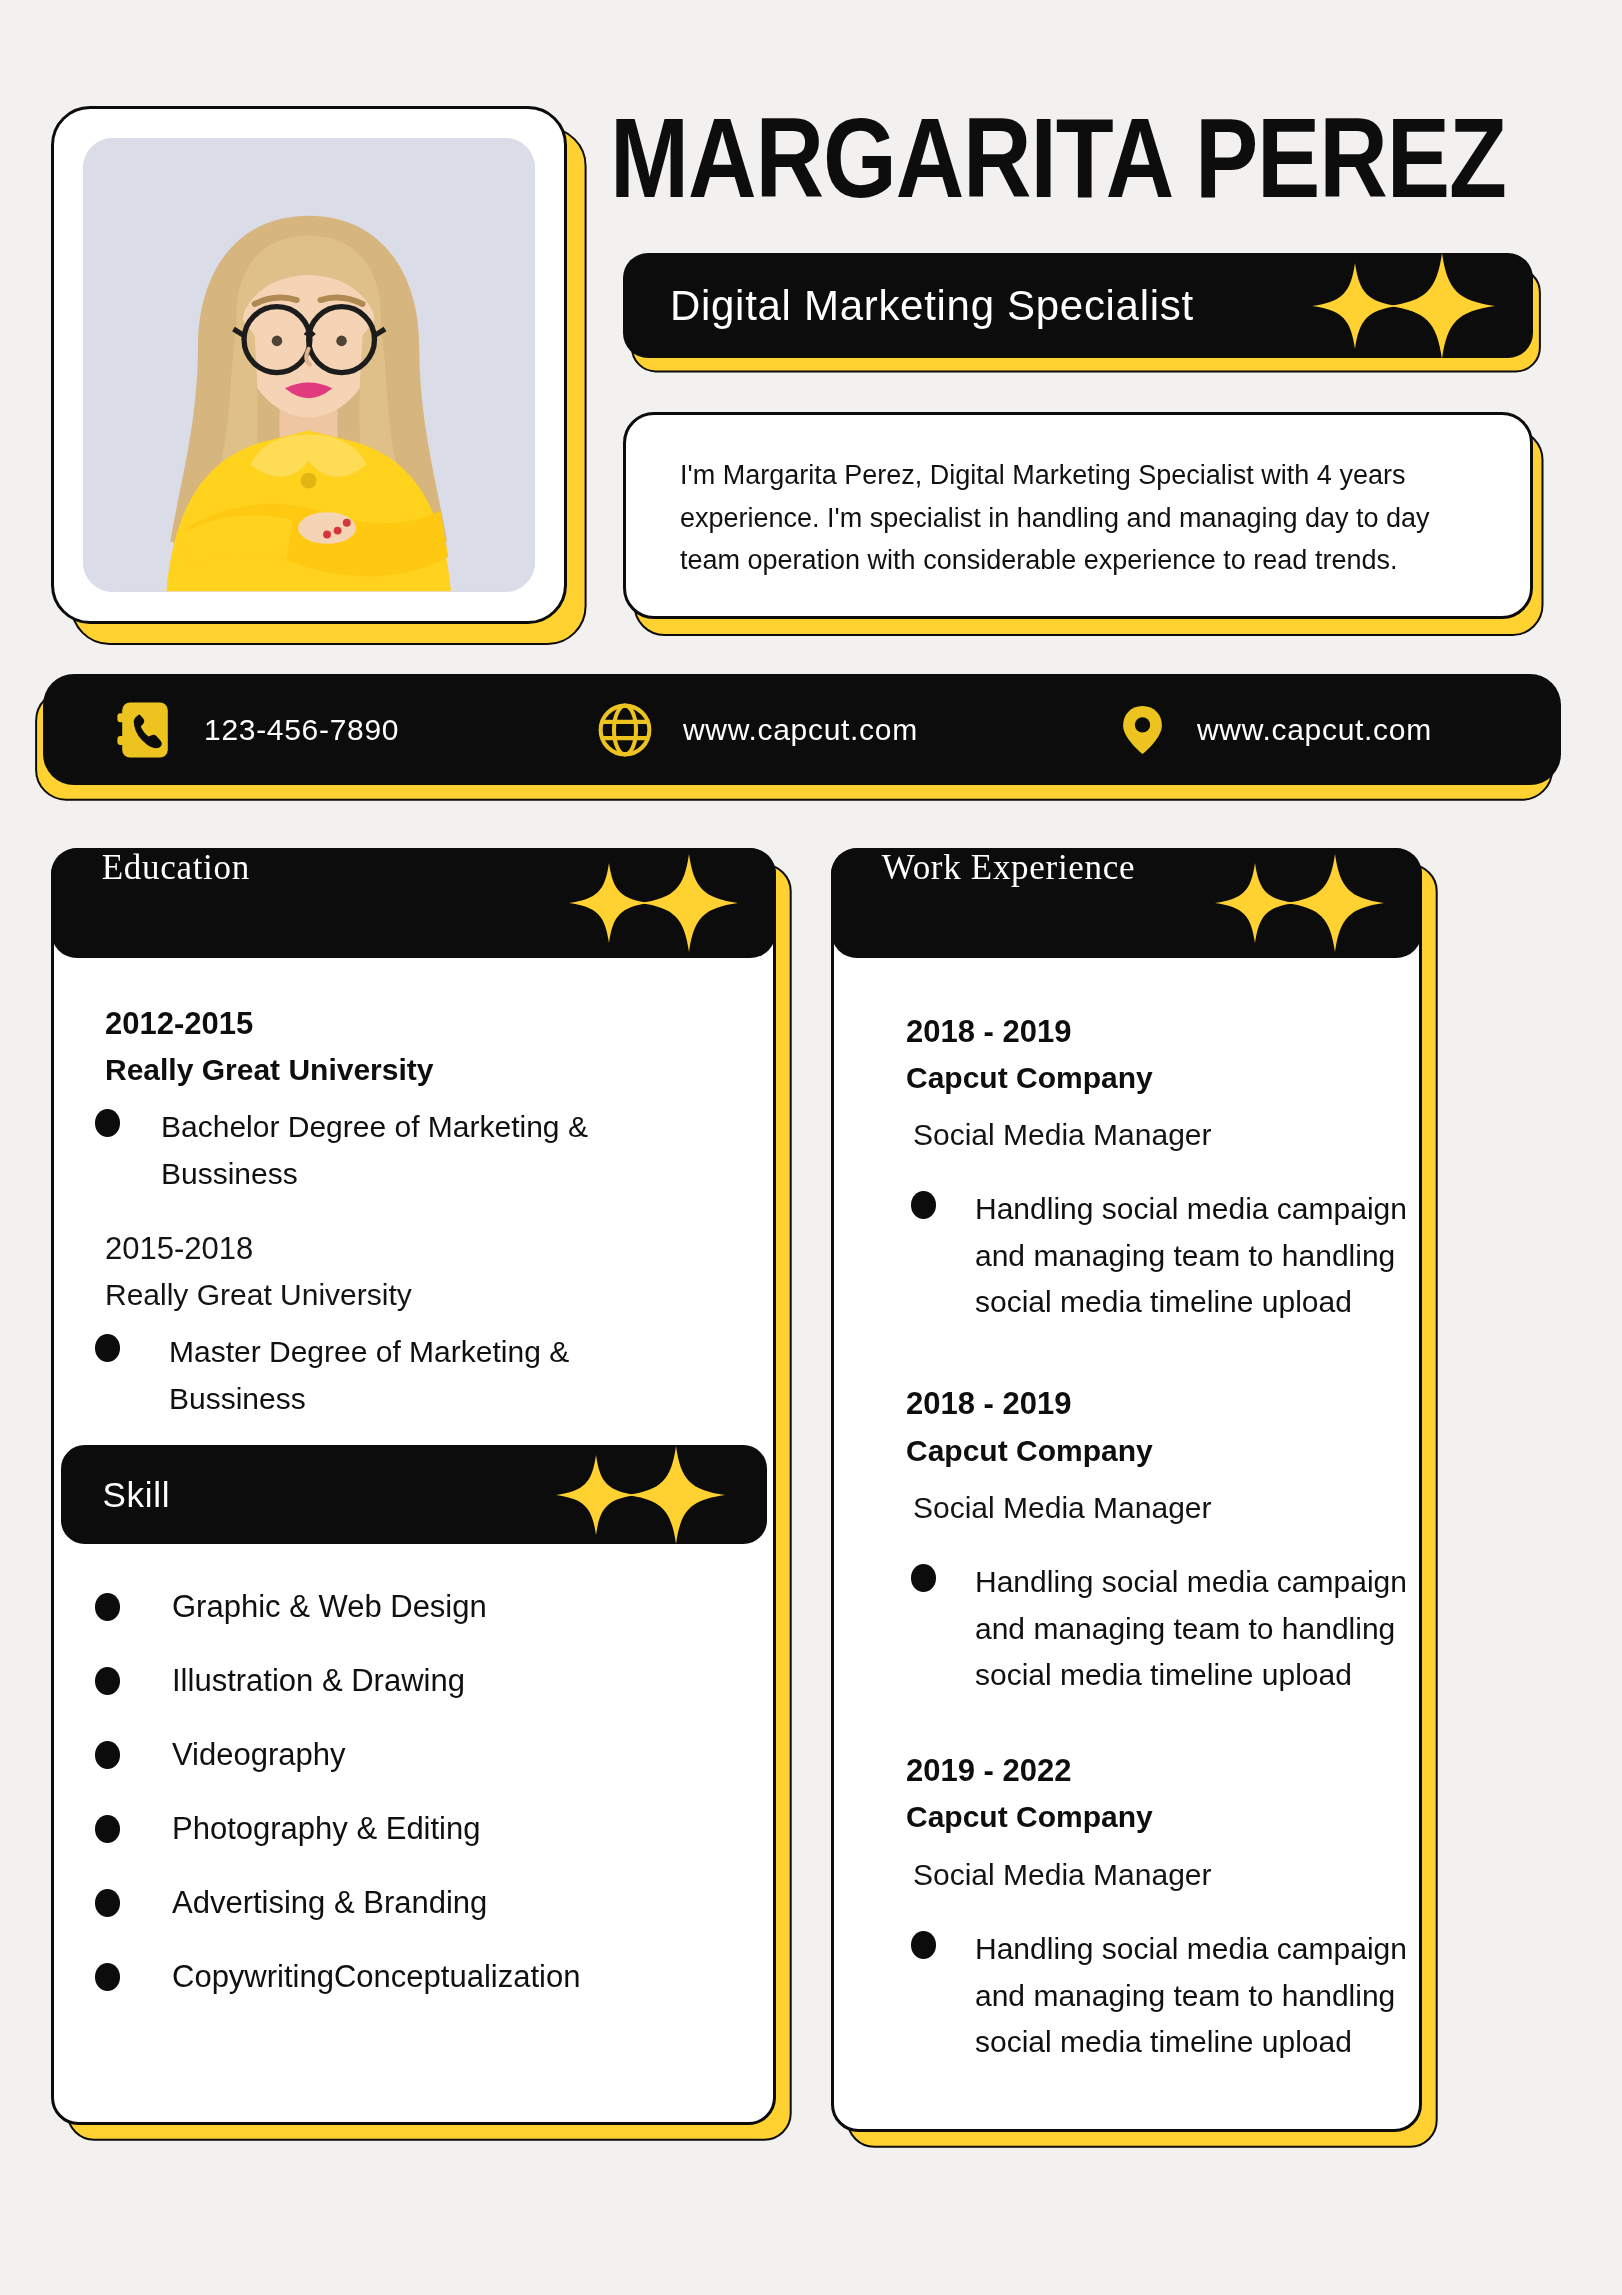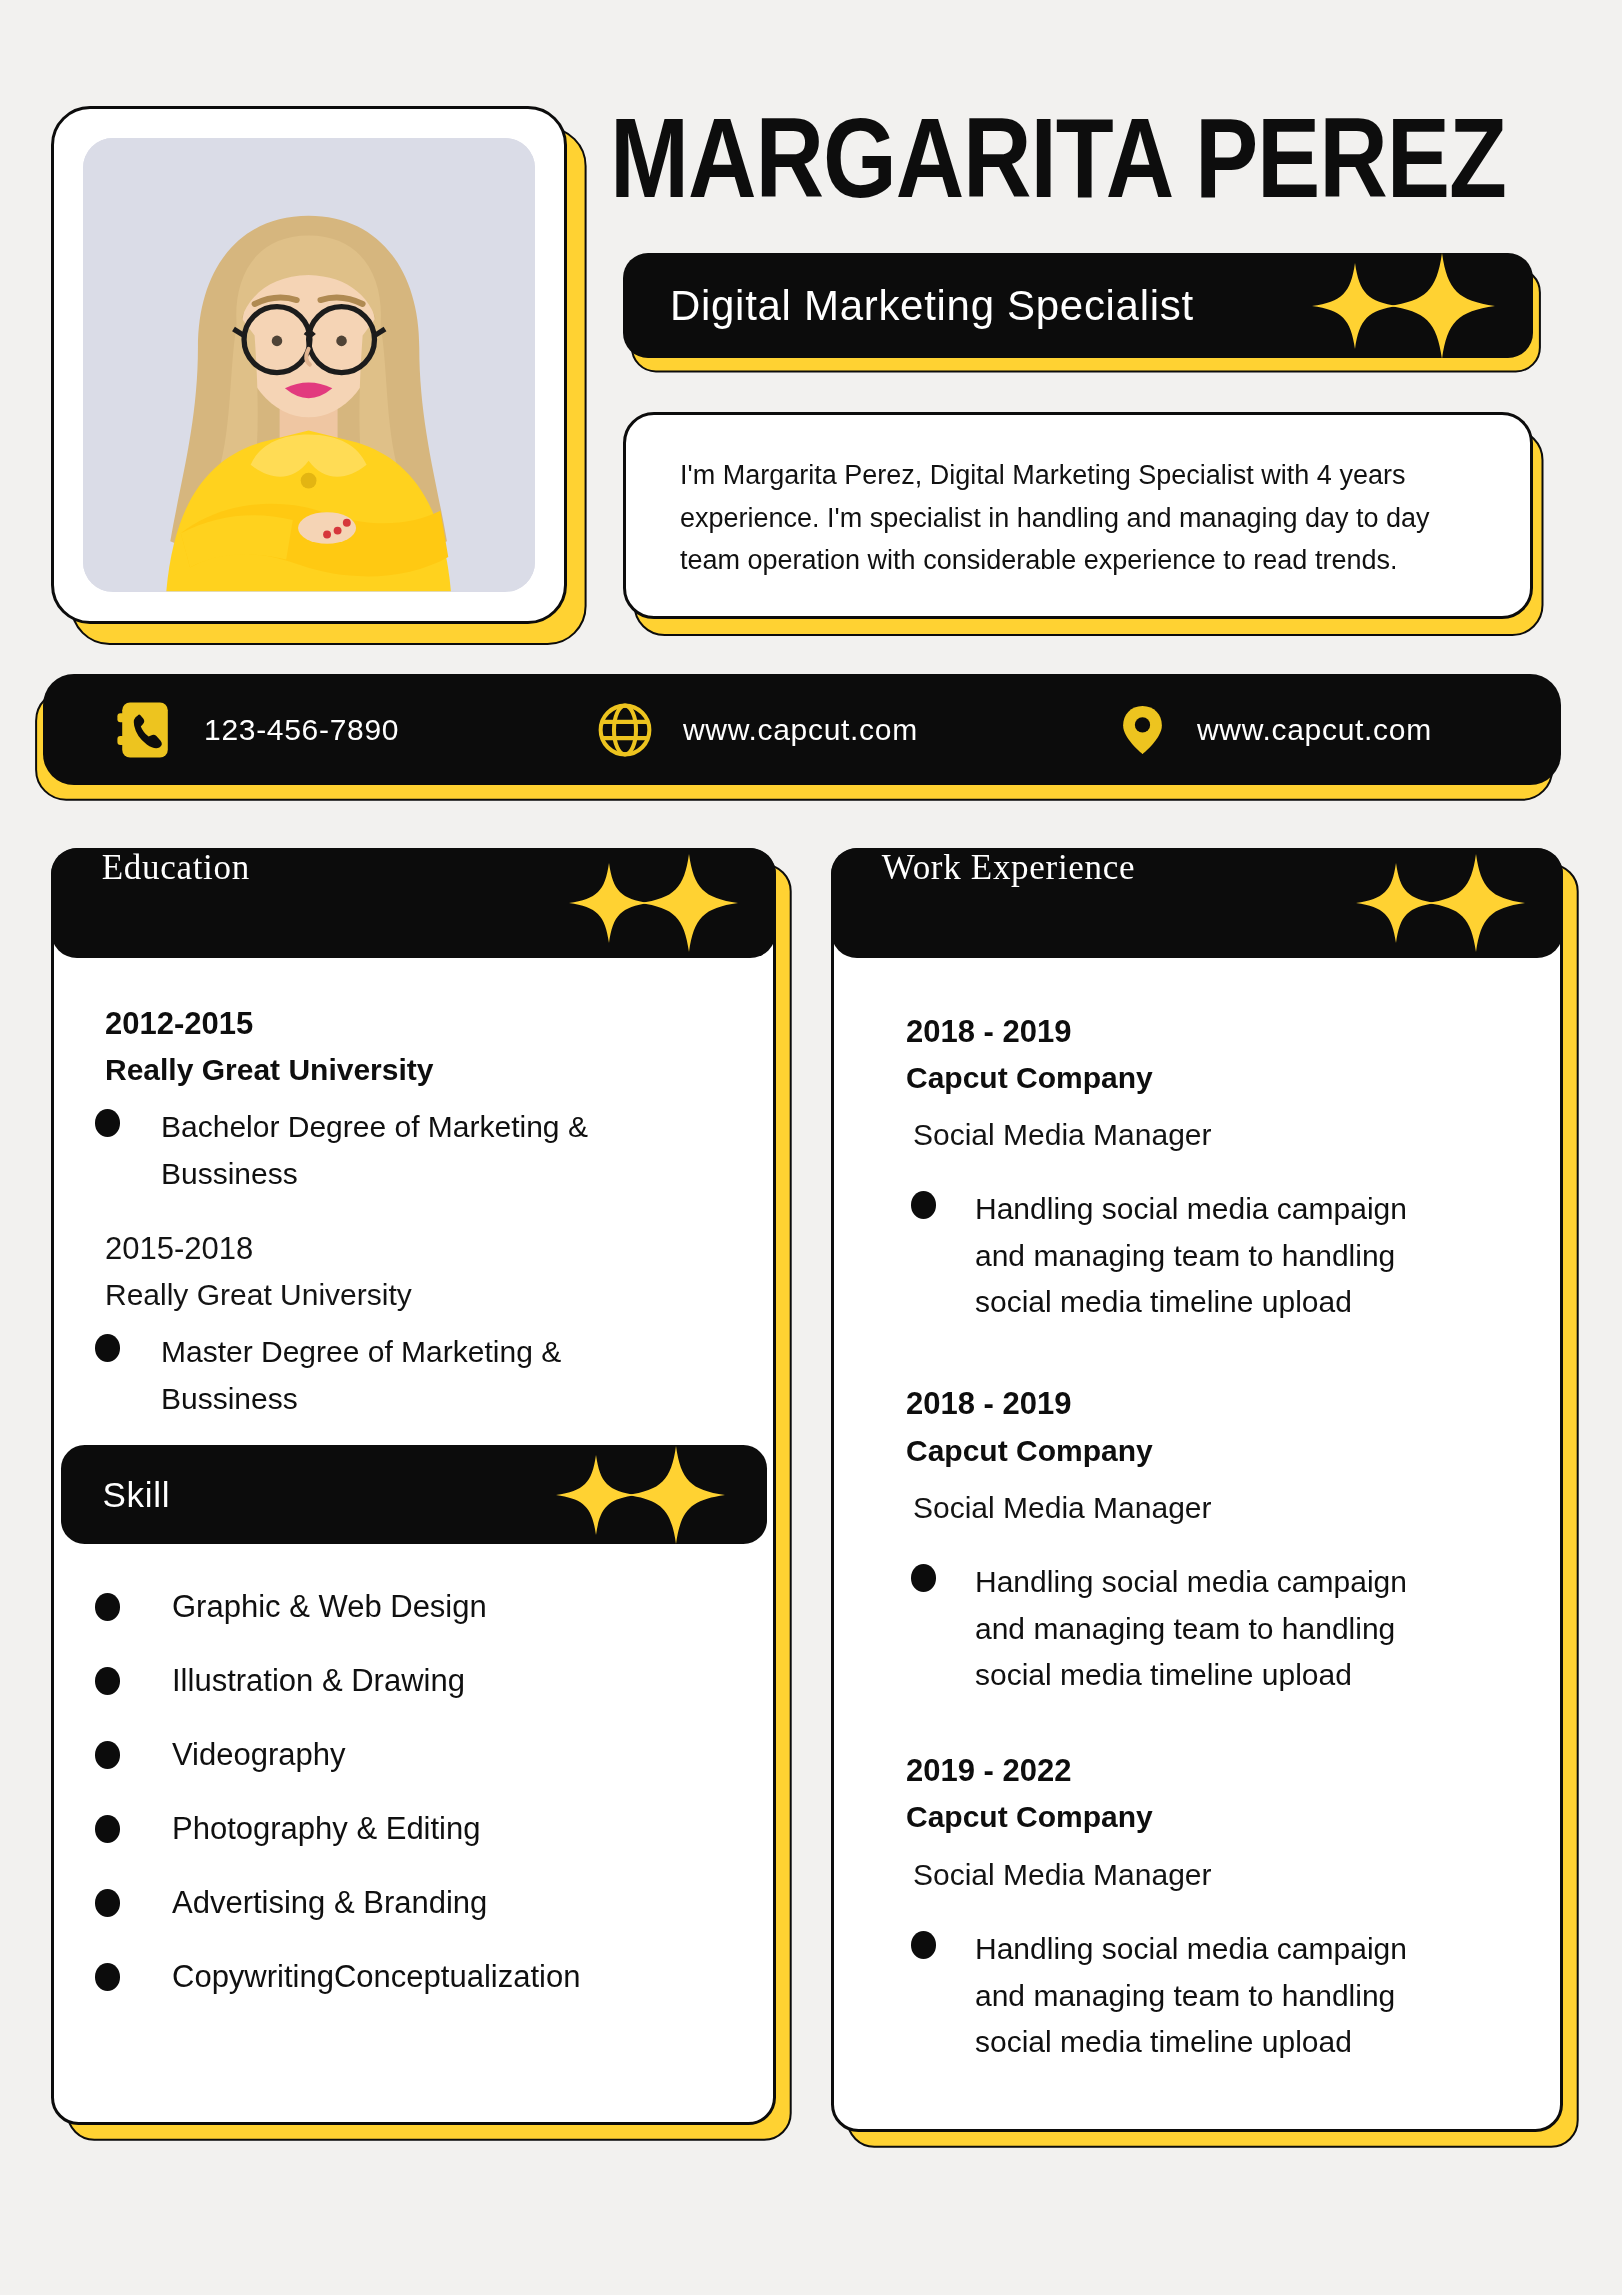--- a/index.html
+++ b/index.html
@@ -65,21 +65,21 @@
   .contact-wrap .yshadow{transform:translate(-7.9px,15.7px);}
   .contact-item{position:absolute;top:0;height:100%;display:flex;align-items:center;gap:29px;}
   .contact-item.c1{left:72px;}
   .contact-item.c2{left:553px;}
   .contact-item.c3{left:1074px;}
   .contact-text{color:#ffffff;font-size:30px;letter-spacing:0.7px;}
   .cicon{display:block;}
   
   .leftcard-wrap{left:51px;top:848px;width:725px;height:1277px;border-radius:27.5px;}
   .leftcard-wrap .yshadow{transform:translate(15.7px,15.7px);}
-  .rightcard-wrap{left:831px;top:848px;width:732px;height:1284px;border-radius:27.5px;}
+  .rightcard-wrap{left:831px;top:848px;width:591px;height:1284px;border-radius:27.5px;}
   .rightcard-wrap .yshadow{transform:translate(15.7px,15.7px);}
   .section-header{
     position:absolute;left:-3.3px;top:-3.3px;width:calc(100% + 6.5px);height:110px;
     background:var(--black);border-radius:26px;
     display:flex;padding:0 51px;font-family:Liberation Serif, serif;
   }
   .section-title{color:#ffffff;font-size:35px;letter-spacing:0.7px;}
   
   .skill-header{
     position:absolute;left:6.5px;right:6.5px;top:594px;height:99px;
@@ -231,21 +231,21 @@
 
     <div class="abs period-b" style="left:51px;top:143px;">2012-2015</div>
     <div class="abs school-b" style="left:51px;top:190px;">Really Great University</div>
     <div class="abs bullet-row edu-bullet" style="left:41px;top:241px;">
       <span class="dot"></span>
       <span class="bullet-text">Bachelor Degree of Marketing &amp; Bussiness</span>
     </div>
 
     <div class="abs period-r" style="left:51px;top:368px;">2015-2018</div>
     <div class="abs school-r" style="left:51px;top:415px;">Really Great University</div>
-    <div class="abs bullet-row edu-bullet" style="left:41px;top:466px;">
+    <div class="abs bullet-row edu-bullet" style="left:41px;top:466px;gap:8px;">
       <span class="dot"></span>
       <span class="bullet-text">Master Degree of Marketing &amp; Bussiness</span>
     </div>
 
     <div class="skill-header">
       <span class="section-title">Skill</span>
       <span class="sparkles" style="right:42px;">
         <svg width="80" height="80" viewBox="0 0 120 120">
             <path d="M60 0C66 42 78 54 120 60C78 66 66 78 60 120C54 78 42 66 0 60C42 54 54 42 60 0Z" fill="#FFD232"></path>
           </svg>

